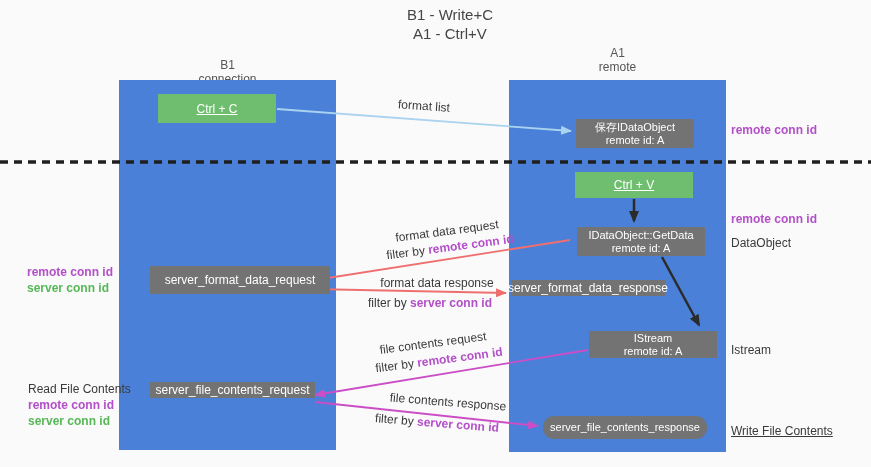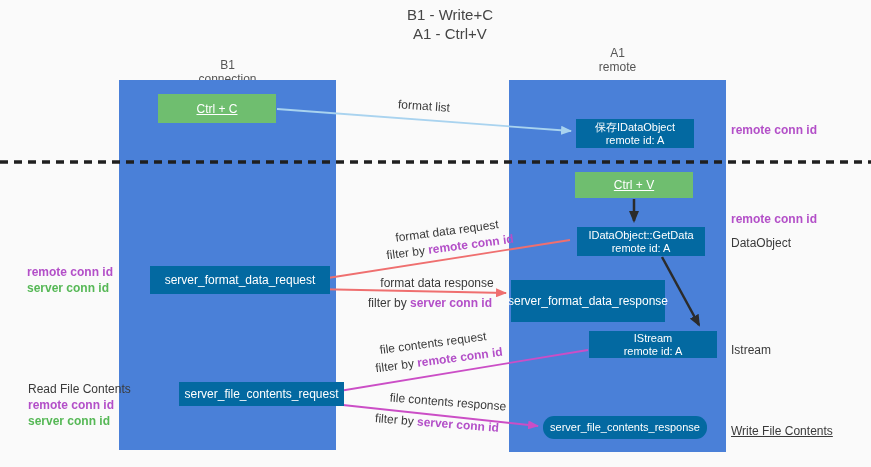--- a/index.html
+++ b/index.html
@@ -6,21 +6,21 @@
   .canvas{position:relative;width:871px;height:467px;background:#fafafa;overflow:hidden;}
   .title{position:absolute;left:450px;top:5px;transform:translateX(-50%);text-align:center;
          font-size:15px;line-height:19px;color:#454545;}
   .lane-header{position:absolute;text-align:center;font-size:12px;line-height:14px;color:#555;}
   .lane{position:absolute;background:#4A80D8;}
   .overlay{position:absolute;left:0;top:0;z-index:2;}
   .node{position:absolute;z-index:3;display:flex;flex-direction:column;align-items:center;justify-content:center;
         color:#fff;font-size:12px;line-height:14px;text-align:center;white-space:nowrap;}
   .node.small{font-size:11px;line-height:13px;}
   .green{background:#6FBE6F;text-decoration:underline;}
-  .orange{background:#0369a1;}
+  .orange{background:#737373;}
   .elabel{position:absolute;z-index:3;font-size:12px;color:#3a3a3a;white-space:nowrap;
           transform:translate(-50%,-50%) rotate(var(--rot,0deg));}
   .ann{position:absolute;z-index:3;font-size:12px;line-height:16px;color:#3a3a3a;white-space:nowrap;}
   .purple{color:#B34FC8;font-weight:700;}
   .greentxt{color:#56B856;font-weight:700;}
 </style>
 </head>
 <body>
 
 <div class="canvas">
@@ -66,36 +66,36 @@
     <line x1="588" y1="350" x2="315" y2="395" stroke="#CB4EC6" stroke-width="1.8" marker-end="url(#m-magenta)"></line>
     <line x1="315" y1="402" x2="538" y2="426" stroke="#CB4EC6" stroke-width="1.8" marker-end="url(#m-magenta)"></line>
   </svg>
 
   <div class="node green" style="left:158px;top:94px;width:118px;height:29px;">
     <div>Ctrl + C</div>
   </div>
   <div class="node orange" style="left:150px;top:266px;width:180px;height:28px;">
     <div>server_format_data_request</div>
   </div>
-  <div class="node orange" style="left:150px;top:382px;width:165px;height:24px;margin-left:29px;">
+  <div class="node orange" style="left:150px;top:382px;width:165px;height:16px;">
     <div>server_file_contents_request</div>
   </div>
 
   <div class="node orange small" style="left:576px;top:119px;width:118px;height:29px;">
     <div>保存IDataObject</div>
     <div>remote id: A</div>
   </div>
   <div class="node green" style="left:575px;top:172px;width:118px;height:26px;">
     <div>Ctrl + V</div>
   </div>
   <div class="node orange small" style="left:577px;top:227px;width:128px;height:29px;">
     <div>IDataObject::GetData</div>
     <div>remote id: A</div>
   </div>
-  <div class="node orange" style="left:511px;top:280px;width:154px;height:42px;">
+  <div class="node orange" style="left:511px;top:280px;width:154px;height:16px;">
     <div>server_format_data_response</div>
   </div>
   <div class="node orange small" style="left:589px;top:331px;width:128px;height:27px;">
     <div>IStream</div>
     <div>remote id: A</div>
   </div>
   <div class="node orange small" style="left:543px;top:416px;width:164px;height:23px;border-radius:11px;">
     <div>server_file_contents_response</div>
   </div>
 

